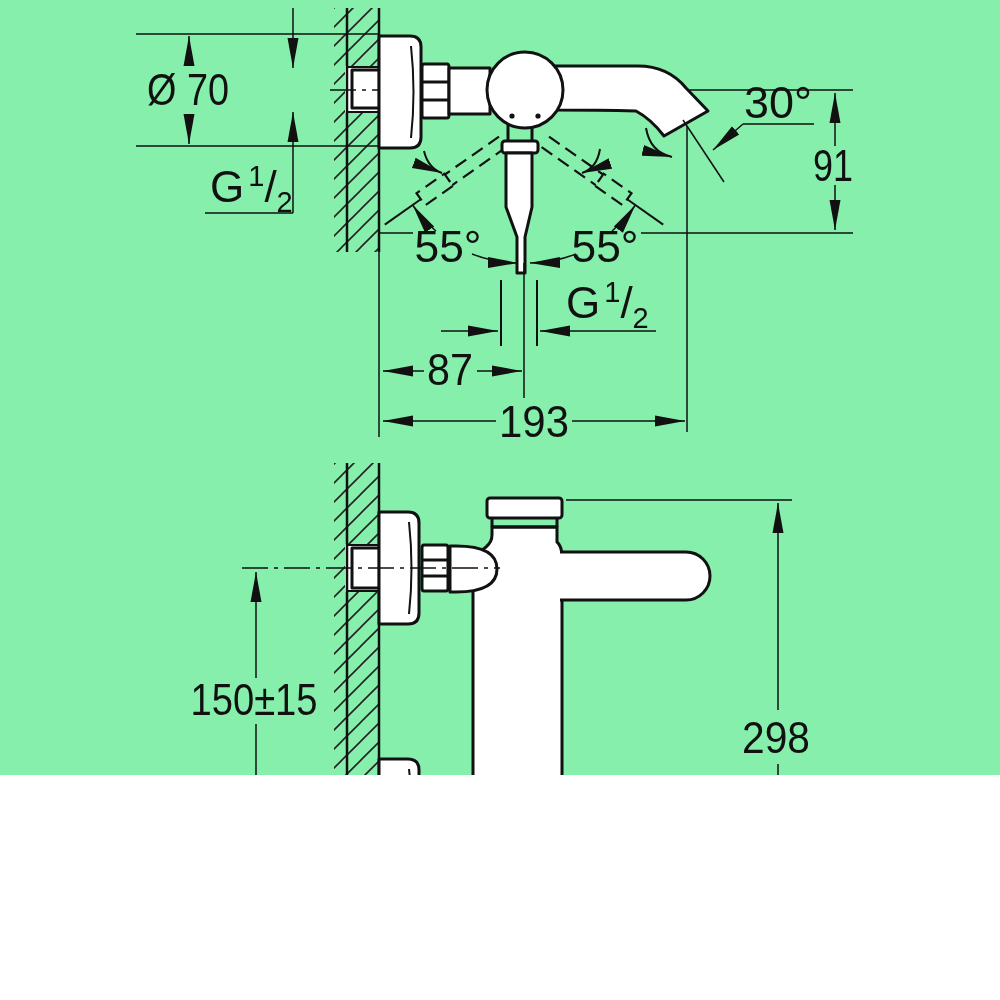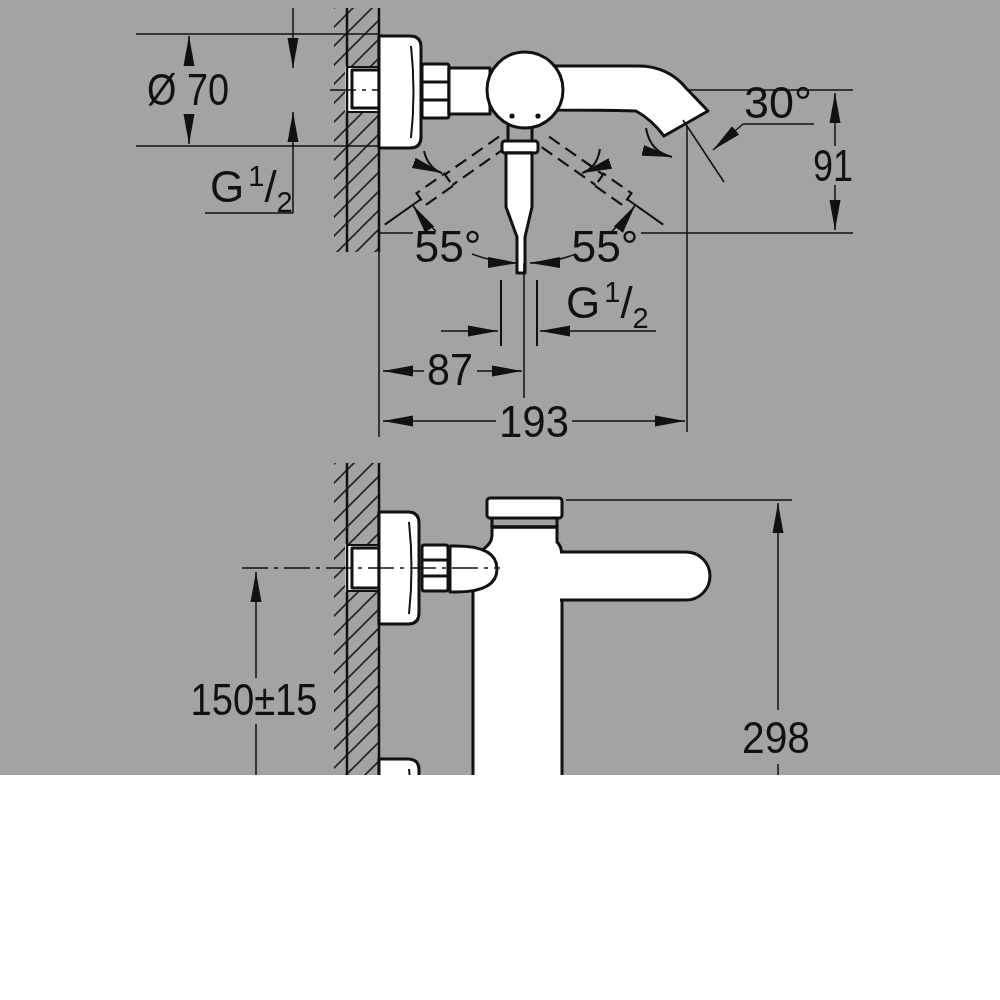--- a/index.html
+++ b/index.html
@@ -1,16 +1,16 @@
 <!DOCTYPE html>
 <html><head>
 <meta charset="utf-8">
 <style>
   html,body{margin:0;padding:0;background:#ffffff;}
-  .stage{width:1000px;height:775px;position:relative;background:#a3a3a3;}
+  .stage{width:1000px;height:775px;position:relative;background:#86efac;}
   svg{display:block;}
   .o{fill:#fff;stroke:#111;stroke-width:3;stroke-linejoin:round;}
   .ln{fill:none;stroke:#111;stroke-width:3;stroke-linejoin:round;}
   .med{fill:none;stroke:#111;stroke-width:2;}
   .thin{fill:none;stroke:#111;stroke-width:1.5;}
   .cl{fill:none;stroke:#111;stroke-width:1.4;stroke-dasharray:26 6 4 6;}
   .dash{fill:none;stroke:#111;stroke-width:2.2;stroke-dasharray:13 7;}
   .hid{fill:none;stroke:#111;stroke-width:2.2;stroke-dasharray:9 6;}
   .wall{stroke:#111;stroke-width:2.5;}
   .txt{font-family:"Liberation Sans",sans-serif;font-size:44px;fill:#111;}

